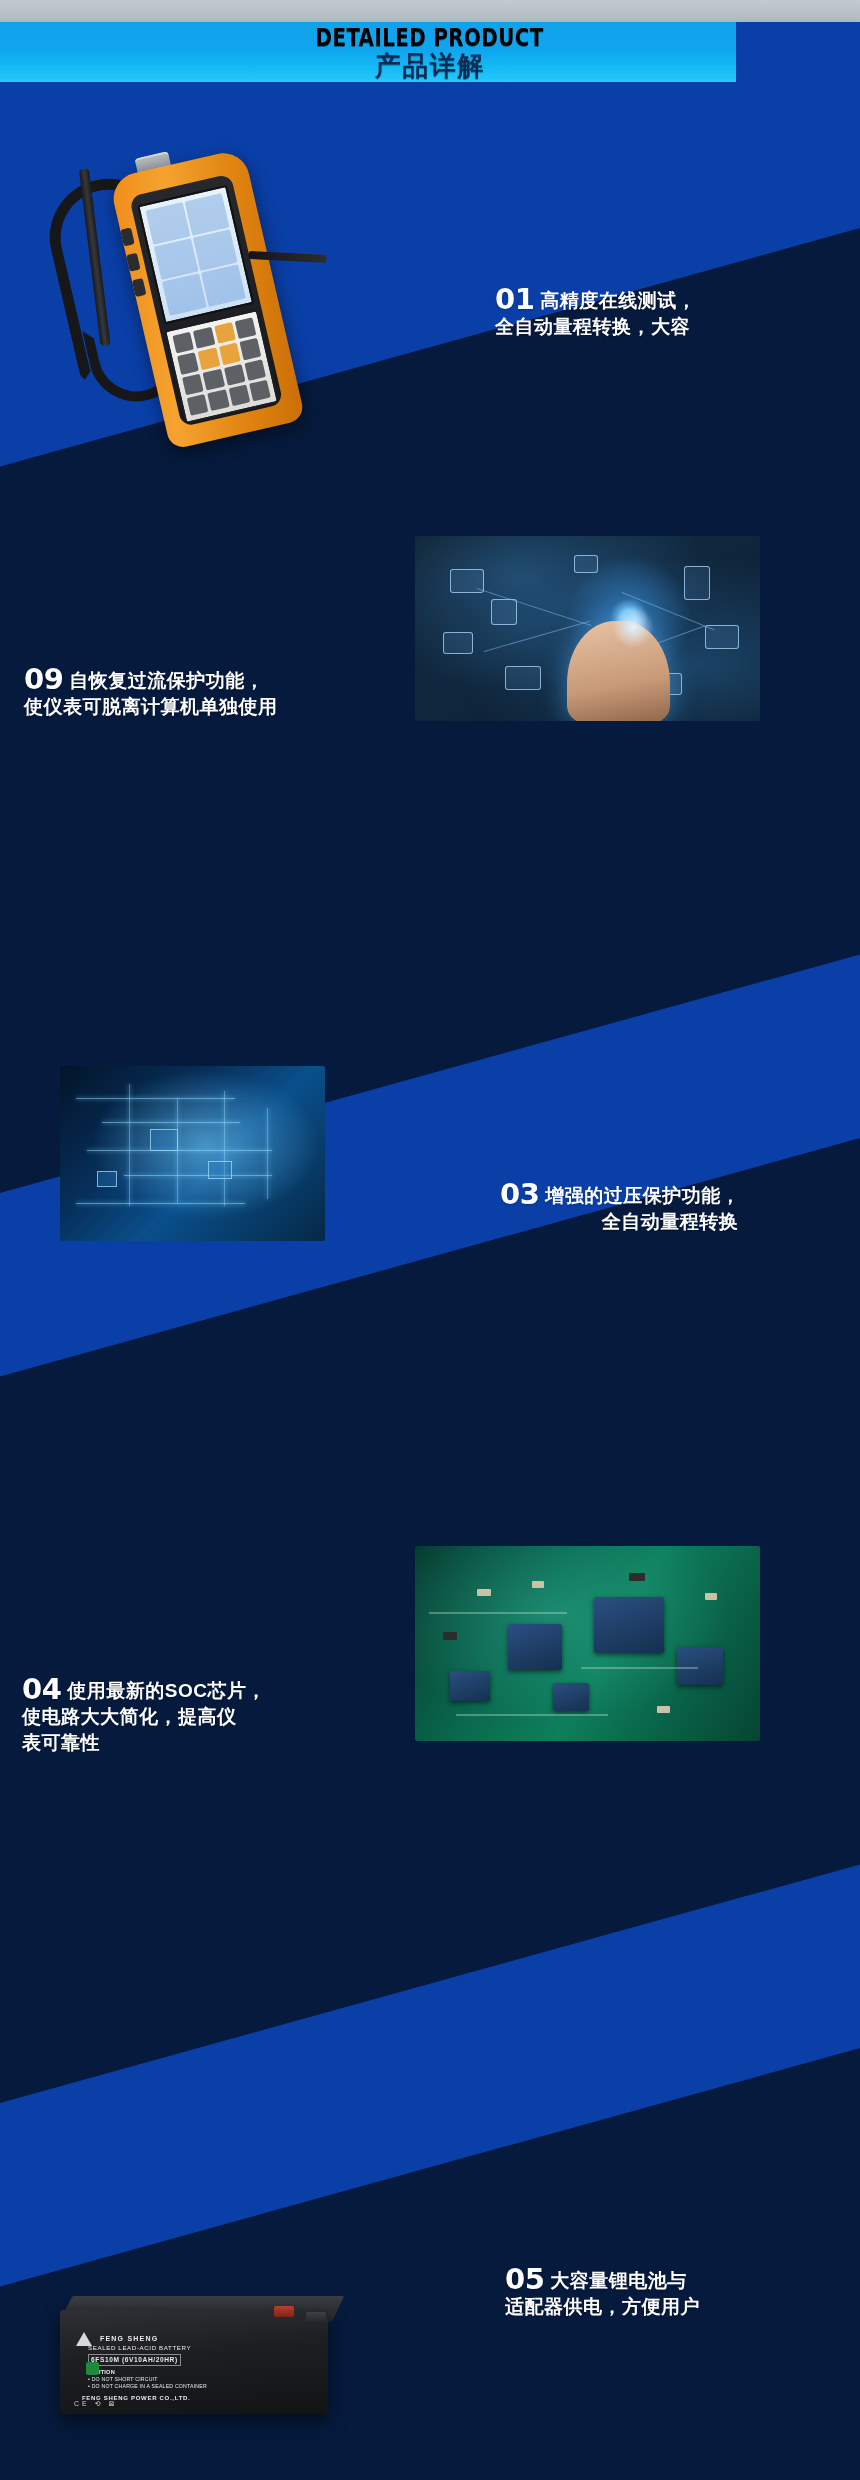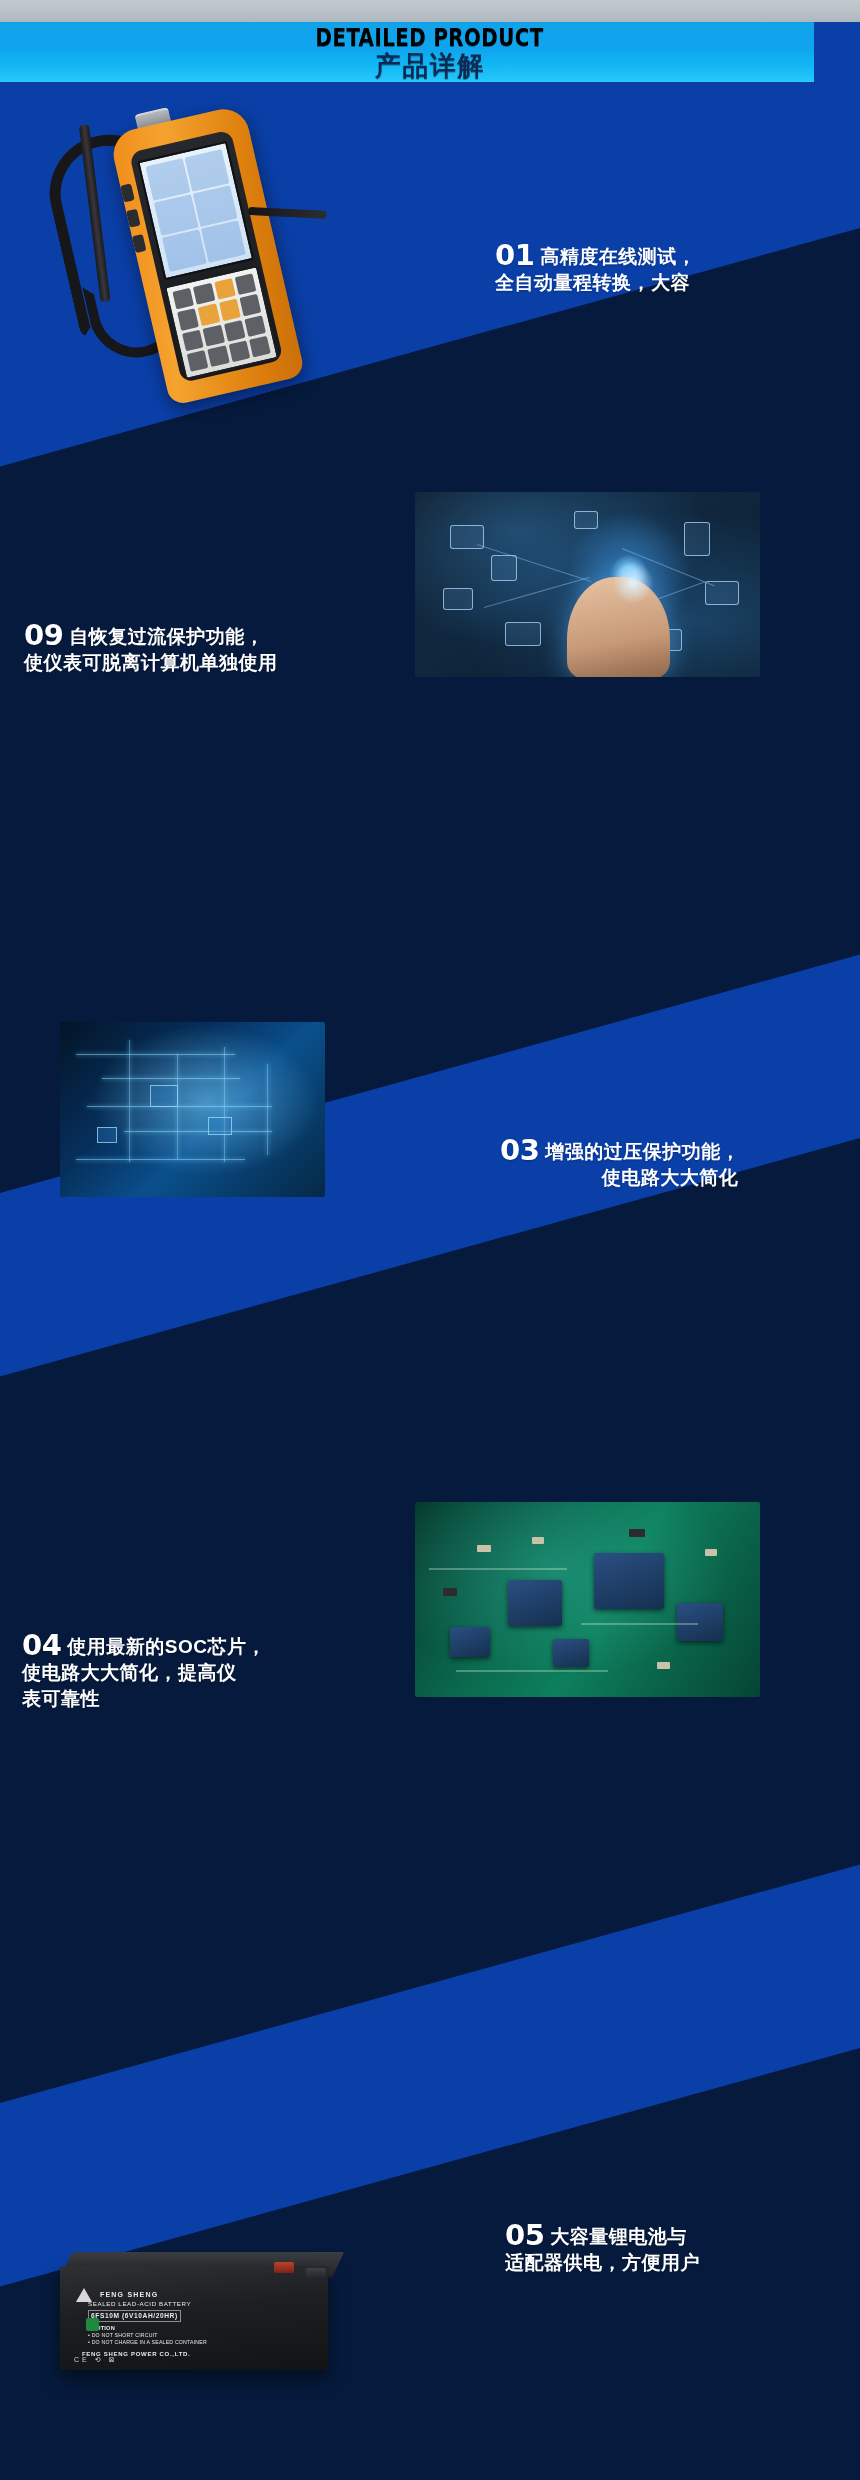--- a/index.html
+++ b/index.html
@@ -10,21 +10,21 @@
   }
 
   
   .top-strip {
     position:absolute; left:0; top:0; width:860px; height:22px;
     background:linear-gradient(180deg,#c2c9cf 0%,#b9c1c8 60%,#aeb7bf 100%);
   }
 
   
   .banner {
-    position:absolute; left:0; top:22px; width:814px; height:60px;
+    position:absolute; left:0; top:22px; width:736px; height:60px;
     background:linear-gradient(180deg,#12a2ea 0%,#0fa5ee 45%,#12b7f4 72%,#27c8fb 100%);
     overflow:hidden;
   }
   .banner-inner {
     position:absolute; left:0; top:0; width:860px; height:60px;
     display:flex; flex-direction:column; align-items:center; justify-content:center;
   }
   .banner-en {
     font-family:"DejaVu Sans Condensed","Liberation Sans",sans-serif;
     font-weight:900; font-size:25px; letter-spacing:0.5px;
@@ -45,21 +45,21 @@
   }
   .band {
     position:absolute; left:-200px; width:1300px; height:700px;
     background:#061a3d;
   }
   .b1 { top:440px;  transform:rotate(-15.5deg); transform-origin:0 0; }
   .b2 { top:1350px; transform:rotate(-15.5deg); transform-origin:0 0; }
   .b3 { top:2260px; transform:rotate(-15.5deg); transform-origin:0 0; }
 
   
-  .row { position:absolute; left:0; width:817px; }
+  .row { position:absolute; left:0; width:817px;margin-top:44px; }
 
   
   .txt { position:absolute; color:#ffffff; }
   .txt .line {
     font-weight:bold; font-size:19px; line-height:26px;
     letter-spacing:0.5px; white-space:nowrap;
     text-shadow:0 1px 2px rgba(0,0,0,.25);
   }
   .txt .num {
     font-family:"DejaVu Sans","Liberation Sans",sans-serif;
@@ -359,21 +359,21 @@
       <div class="tv" style="left:78%; top:24%; height:52%;"></div>
       <div class="chipc" style="left:34%; top:36%; width:28px; height:22px;"></div>
       <div class="chipc" style="left:56%; top:54%; width:24px; height:18px;"></div>
       <div class="chipc" style="left:14%; top:60%; width:20px; height:16px;"></div>
     </div>
 
     <div class="txt" style="left:500px; top:105px; width:340px;">
       <div class="line">
         <span class="num">03</span><span>增强的过压保护功能，</span>
       </div>
-      <div class="line" style="text-align:center;">使电路大大简化</div>
+      <div class="line" style="text-align:center;">全自动量程转换</div>
     </div>
   </div>
 
   <div class="row" style="top:1430px; height:500px;text-decoration:underline;">
 
     <div class="photo tile tile-pcb" style="left:415px; top:-10px; width:345px; height:195px;">
       <div class="chip" style="left:52%; top:26%; width:70px; height:56px;"></div>
       <div class="chip" style="left:27%; top:40%; width:54px; height:46px;"></div>
       <div class="chip" style="left:76%; top:52%; width:46px; height:38px;"></div>
       <div class="chip" style="left:10%; top:64%; width:40px; height:30px;"></div>

